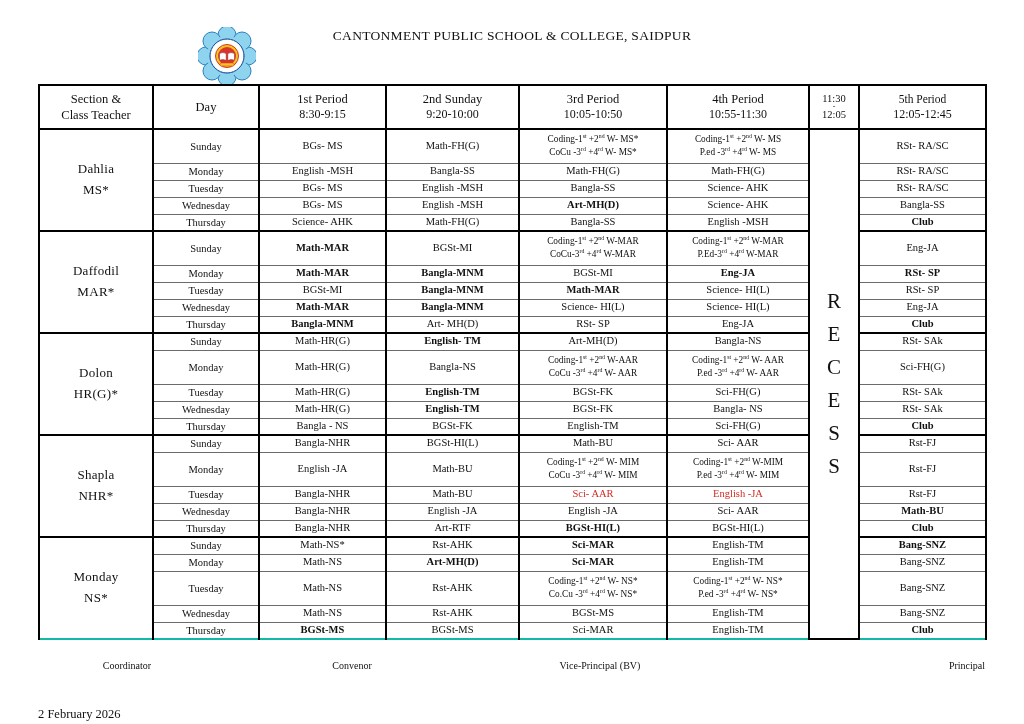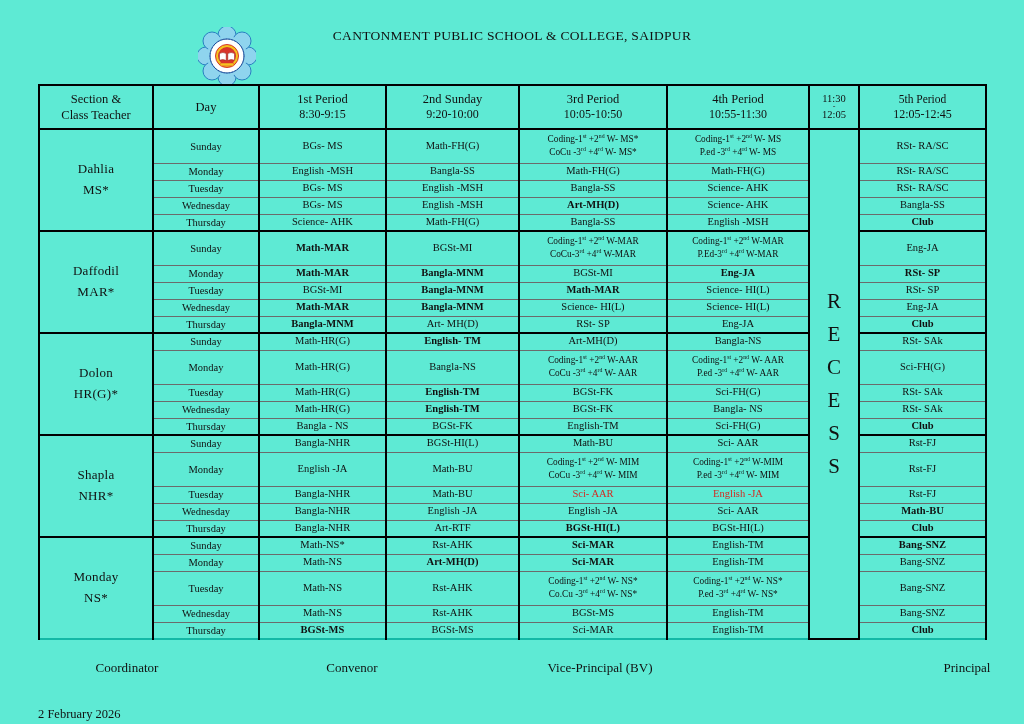--- a/index.html
+++ b/index.html
@@ -1,16 +1,16 @@
 <!DOCTYPE html>
 <html><head>
 <meta charset="utf-8">
 <style>
   html,body{margin:0;padding:0;background:#e8e8e8;}
-  .page{position:relative;width:1024px;height:724px;background:#5eead4;
+  .page{position:relative;width:1024px;height:724px;background:#ffffff;
         font-family:"Liberation Serif","DejaVu Serif",serif;color:#111;overflow:hidden;}
   
   .doc-header{position:absolute;top:26px;left:0;width:100%;text-align:center;line-height:1.45;}
   .title1{font-size:13.5px;letter-spacing:.3px;}
   .title2,.title3{font-size:12.5px;}
   .logo{position:absolute;top:27px;left:198px;width:58px;height:58px;}
   
   table.routine{position:absolute;top:84px;left:38px;border-collapse:collapse;table-layout:fixed;
                 width:947px;border:2px solid #14b8a6;}
   th,td{border-left:2px solid #000;border-right:2px solid #000;
@@ -28,21 +28,21 @@
   td.sec-cell{font-size:13px;line-height:1.6;letter-spacing:.3px;}
   td.day-cell{font-size:10.5px;}
   td.p-cell{font-size:10.5px;line-height:1.2;}
   td.p-cell.multi .cl{font-size:9.3px;line-height:1.4;}
   td.p-cell.bold{font-weight:bold;}
   td.p-cell.red{color:#d42a22;}
   td.recess-cell{border:2px solid #000;}
   .rletter{font-size:21px;line-height:33px;}
   sup{font-size:.62em;line-height:0;vertical-align:super;}
   
-  .sig{position:absolute;top:660px;font-size:13px;transform:translateX(-50%);white-space:nowrap;}
+  .sig{position:absolute;top:660px;font-size:10px;transform:translateX(-50%);white-space:nowrap;}
   .sig1{left:127px;} .sig2{left:352px;} .sig3{left:600px;} .sig4{left:927px;margin-left:40px;}
   .doc-date{position:absolute;top:707px;left:38px;font-size:12.5px;}
 </style>
 </head>
 <body>
 
 <div class="page">
 
   <svg class="logo" viewBox="0 0 58 58">
     <g>

